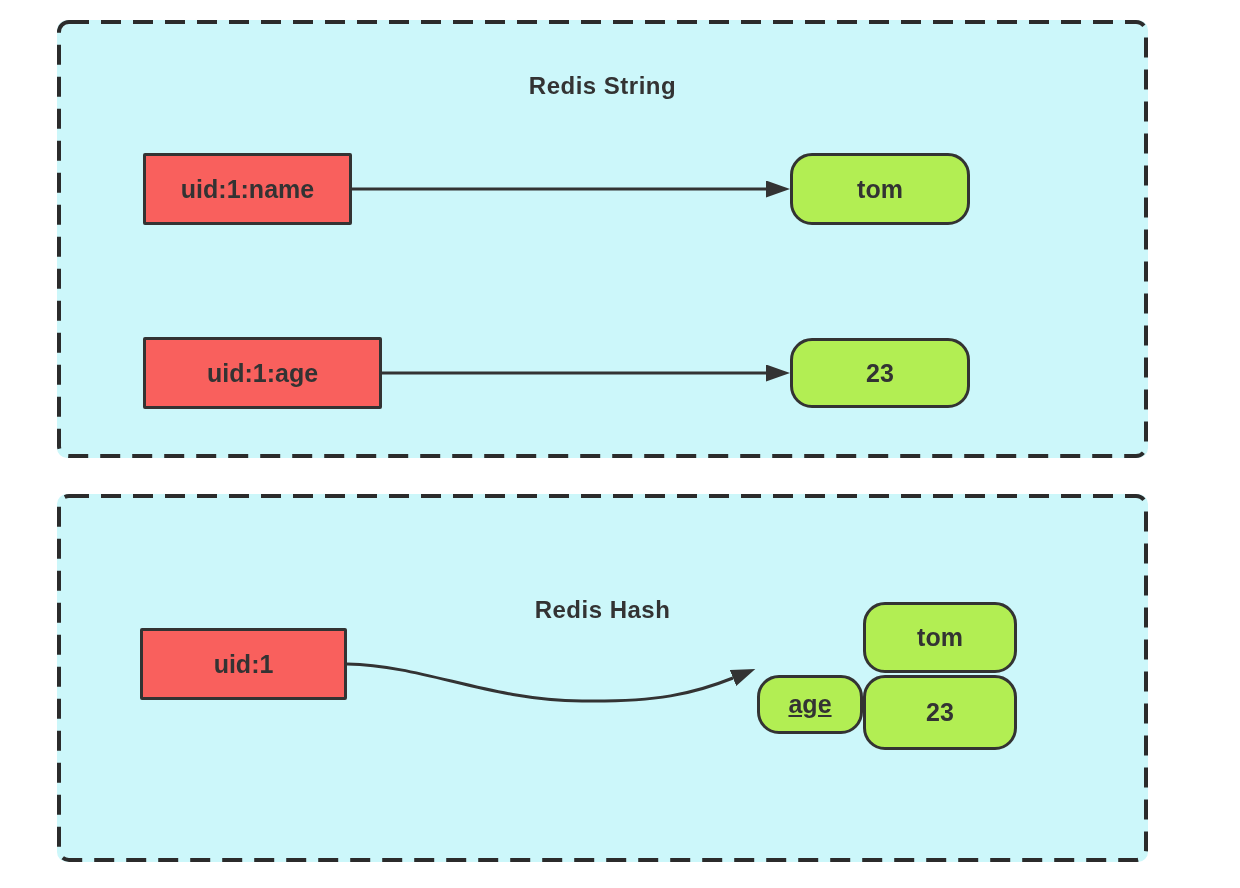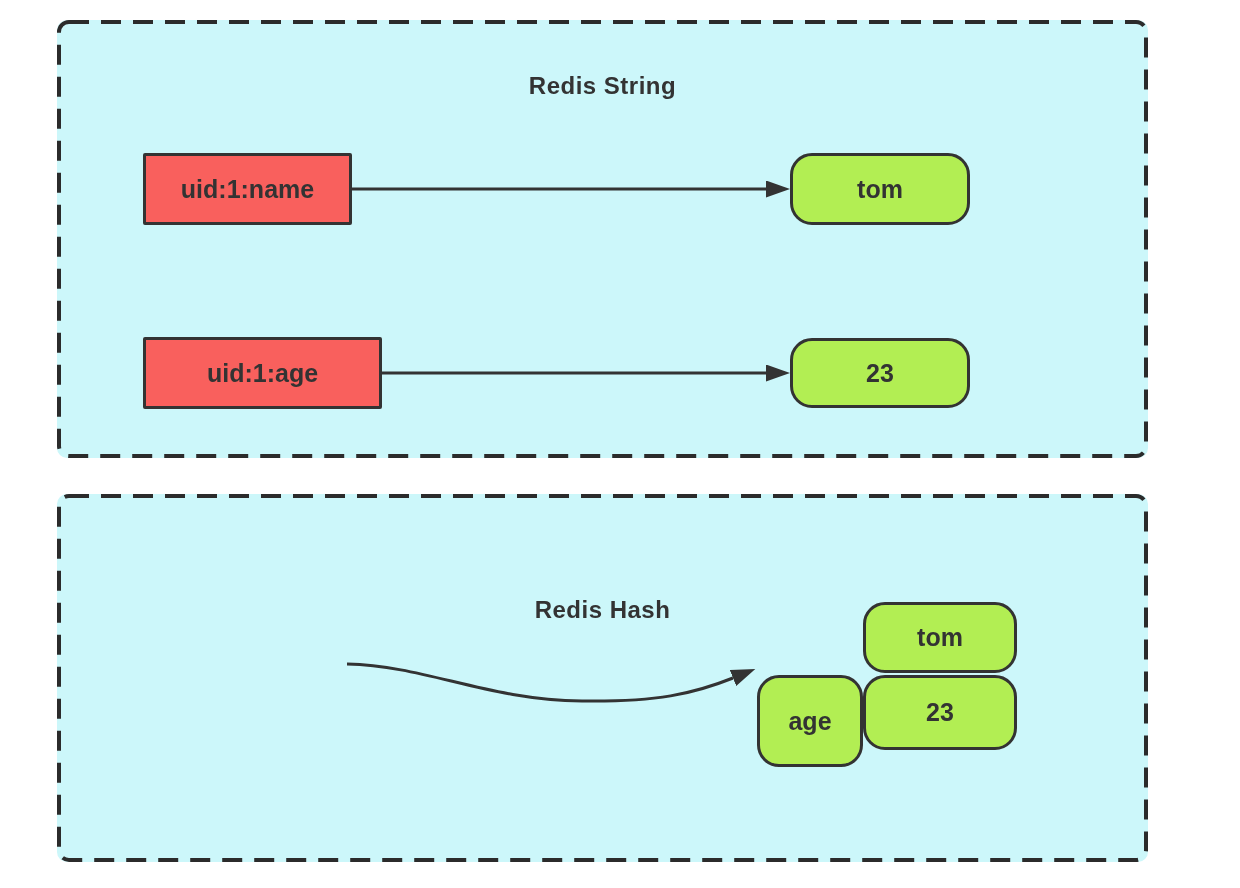--- a/index.html
+++ b/index.html
@@ -55,21 +55,21 @@
   
   .key-name  { left:86px;  top:133px; width:209px; height:72px; }
   .val-tom   { left:733px; top:133px; width:180px; height:72px; }
   .key-age   { left:86px;  top:317px; width:239px; height:72px; }
   .val-23    { left:733px; top:318px; width:180px; height:70px; }
 
   
   .key-uid1  { left:83px;  top:134px; width:207px; height:72px; }
   .cell-field-0 { left:700px; top:108px; width:106px; height:71px; }
   .cell-value-0 { left:806px; top:108px; width:154px; height:71px; }
-  .cell-field-1 { left:700px; top:181px; width:106px; height:92px; }
+  .cell-field-1 { left:700px; top:181px; width:106px; height:59px;text-decoration:underline; }
   .cell-value-1 { left:806px; top:181px; width:154px; height:75px; }
 </style>
 </head>
 <body>
 
 <div class="canvas">
 
   <section class="panel panel-string">
     <svg class="panel-svg" viewBox="0 0 1091 438">
       <defs>
@@ -97,19 +97,20 @@
         <marker id="ah-hash" markerUnits="userSpaceOnUse" markerWidth="26" markerHeight="18" refX="0" refY="8.5" orient="auto">
           <path class="arrowhead" d="M0,0 L24,8.5 L0,17 Z"></path>
         </marker>
       </defs>
       <rect class="panel-border-rect" x="2" y="2" width="1087" height="364" rx="10"></rect>
       <path class="arrow-curve" d="M 290 170 C 370 172 430 206 525 207 C 600 208 636 200 676 184" marker-end="url(#ah-hash)"></path>
     </svg>
 
     <h2 class="panel-title">Redis Hash</h2>
 
+    <div class="node key-node key-uid1">uid:1</div>
 
     <div class="node value-node cell-value-0">tom</div>
     <div class="node value-node cell-field-1">age</div>
     <div class="node value-node cell-value-1">23</div>
   </section>
 
 </div>
 
 </body></html>

